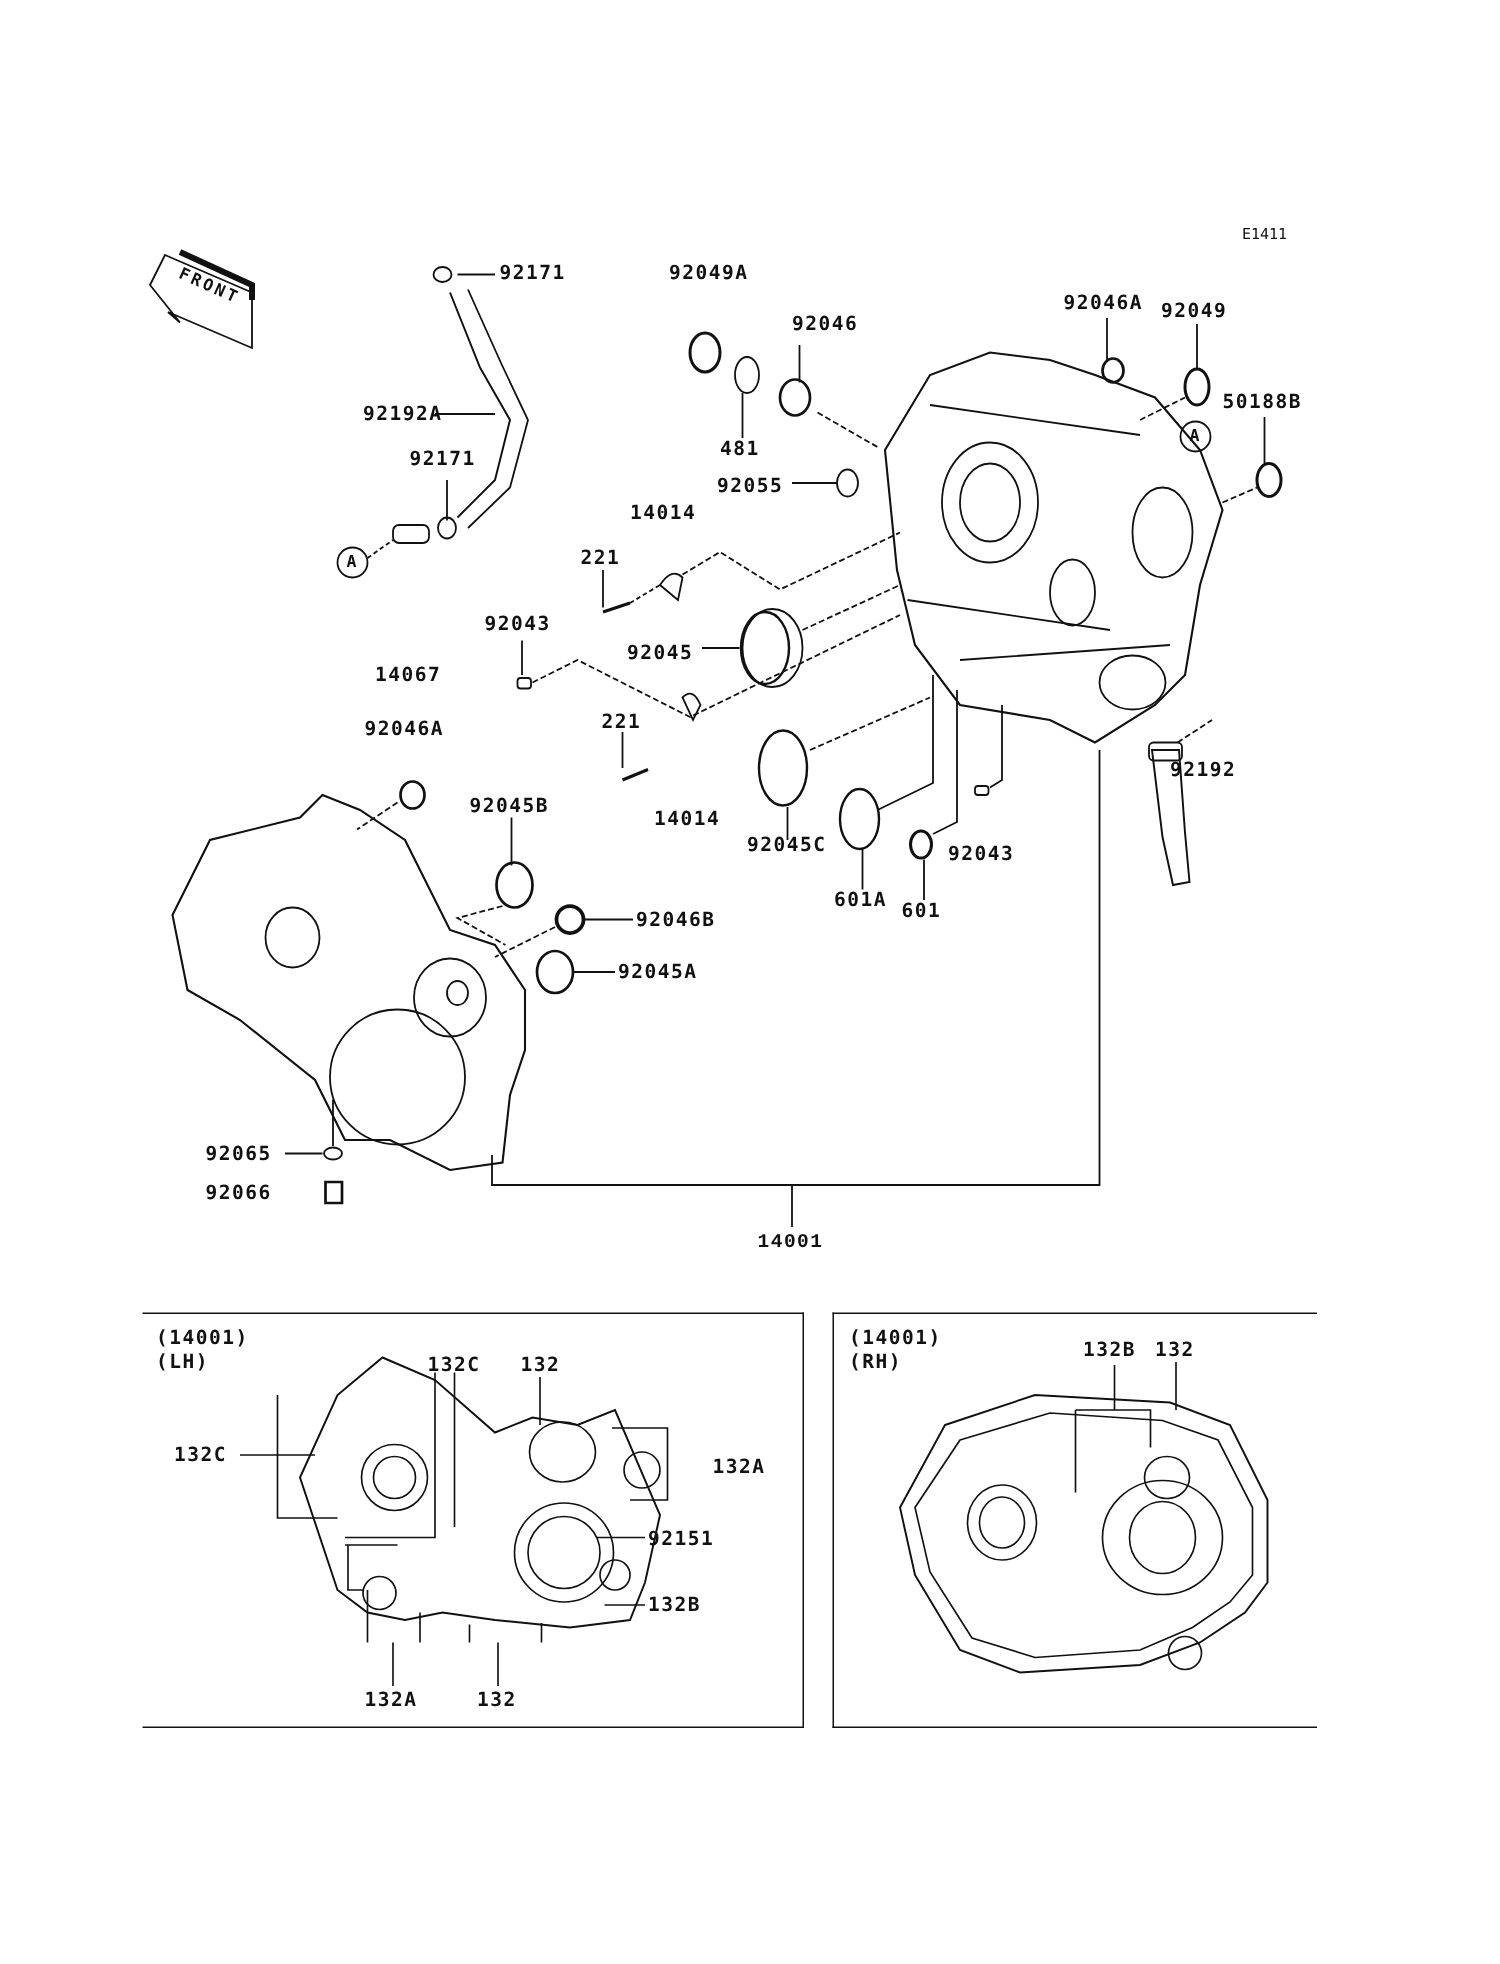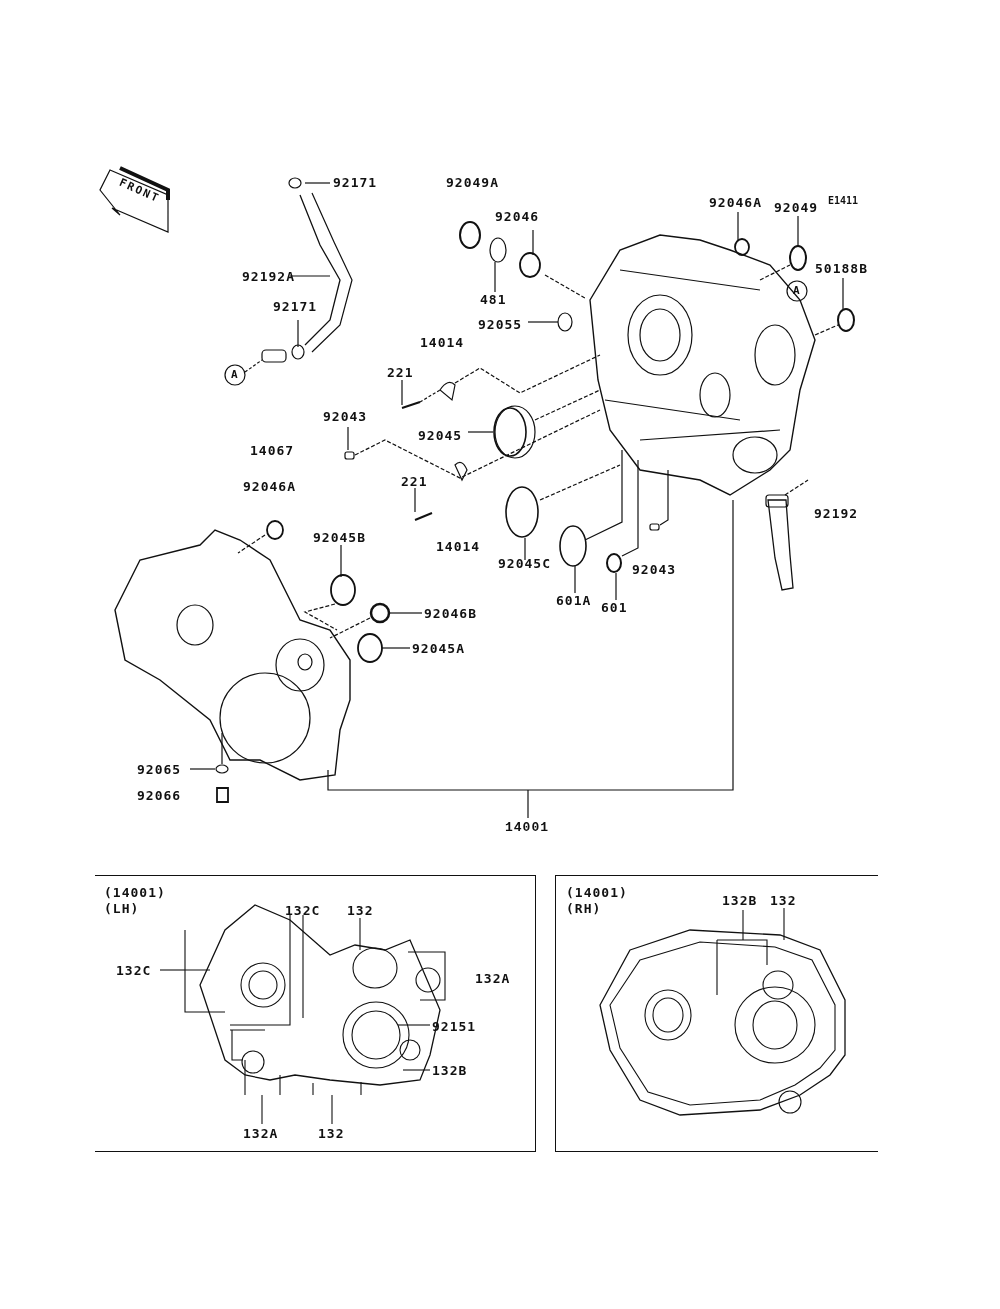--- a/index.html
+++ b/index.html
@@ -2,21 +2,21 @@
 <html><head>
 <meta charset="utf-8">
 <style>
   html, body { margin:0; padding:0; background:#ffffff; }
   body { width:1000px; height:1309px; position:relative; overflow:hidden;
          font-family:"DejaVu Sans", sans-serif; color:#111; }
   svg.main { position:absolute; left:0; top:0; }
   .lbl { position:absolute; font-family:"DejaVu Sans Mono", monospace; font-size:13px;
          font-weight:bold; letter-spacing:1px; color:#111; white-space:nowrap; line-height:1; }
   .code { position:absolute; font-family:"DejaVu Sans Mono", monospace; font-size:10px;
-          font-weight:bold; color:#111;margin-top:44px; }
+          font-weight:normal; color:#111; }
   .panel { position:absolute; border:1px solid #111; border-left:none; border-right:none; }
   .paneltitle { position:absolute; font-family:"DejaVu Sans Mono", monospace; font-size:13px;
                 font-weight:bold; letter-spacing:1px; line-height:16px; white-space:pre; }
 </style>
 </head>
 <body>
 
 <svg class="main" width="1000" height="1309" viewBox="0 0 1000 1309">
   <g fill="none" stroke="#111" stroke-width="1.2">
 
@@ -161,38 +161,38 @@
 
 <div class="code" style="left:828px; top:151px;">E1411</div>
 
 <div class="lbl" style="left:118px; top:185px; font-size:11px; transform:rotate(24deg); letter-spacing:2px;">FRONT</div>
 
 <div class="lbl" style="left:231px; top:369px; font-size:11px;">A</div>
 <div class="lbl" style="left:793px; top:285px; font-size:11px;">A</div>
 
 <div class="lbl" style="left:333px; top:176px;">92171</div>
 <div class="lbl" style="left:446px; top:176px;">92049A</div>
-<div class="lbl" style="left:495px; top:210px;text-align:right;">92046</div>
+<div class="lbl" style="left:528px; top:210px;text-align:right;">92046</div>
 <div class="lbl" style="left:709px; top:196px;">92046A</div>
 <div class="lbl" style="left:774px; top:201px;">92049</div>
 <div class="lbl" style="left:815px; top:262px;">50188B</div>
 <div class="lbl" style="left:242px; top:270px;">92192A</div>
 <div class="lbl" style="left:273px; top:300px;">92171</div>
 <div class="lbl" style="left:480px; top:293px;">481</div>
 <div class="lbl" style="left:478px; top:318px;">92055</div>
 <div class="lbl" style="left:420px; top:336px;">14014</div>
 <div class="lbl" style="left:250px; top:400px;margin-top:44px;">14067</div>
 <div class="lbl" style="left:387px; top:366px;">221</div>
 <div class="lbl" style="left:323px; top:410px;">92043</div>
 <div class="lbl" style="left:418px; top:429px;">92045</div>
 <div class="lbl" style="left:243px; top:480px;">92046A</div>
 <div class="lbl" style="left:401px; top:475px;">221</div>
 <div class="lbl" style="left:436px; top:540px;">14014</div>
 <div class="lbl" style="left:498px; top:557px;">92045C</div>
-<div class="lbl" style="left:814px; top:507px;text-align:center;">92192</div>
+<div class="lbl" style="left:780px; top:507px;text-align:center;">92192</div>
 <div class="lbl" style="left:313px; top:531px;">92045B</div>
 <div class="lbl" style="left:424px; top:607px;">92046B</div>
 <div class="lbl" style="left:412px; top:642px;">92045A</div>
 <div class="lbl" style="left:556px; top:594px;">601A</div>
 <div class="lbl" style="left:601px; top:601px;">601</div>
 <div class="lbl" style="left:632px; top:563px;">92043</div>
 <div class="lbl" style="left:137px; top:763px;">92065</div>
 <div class="lbl" style="left:137px; top:789px;">92066</div>
 <div class="lbl" style="left:505px; top:821px;font-family:Liberation Mono, monospace;">14001</div>
 

